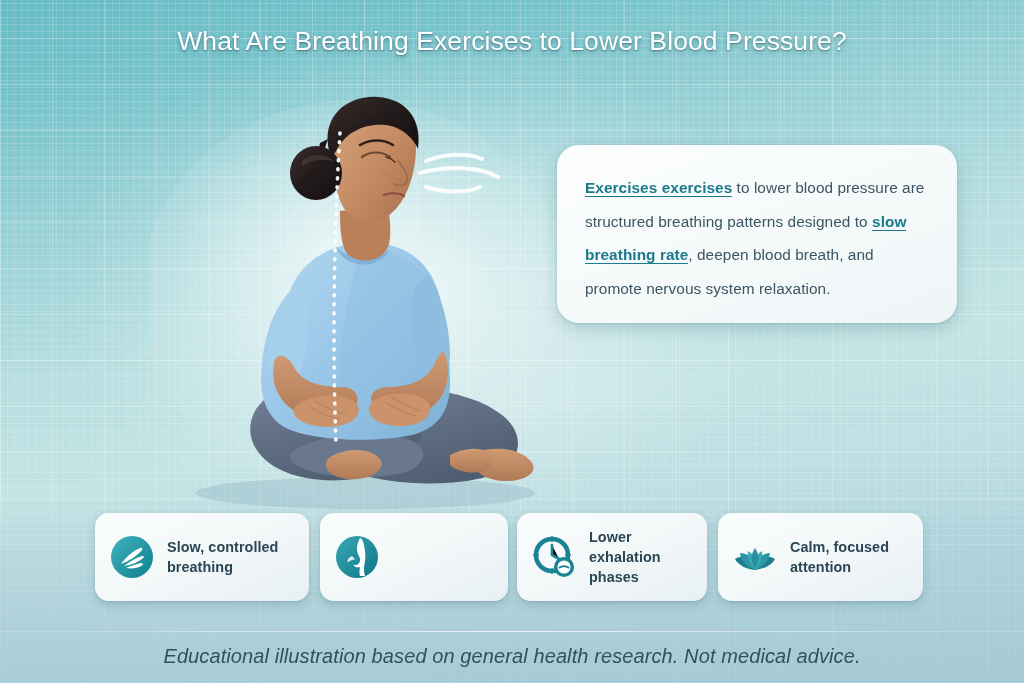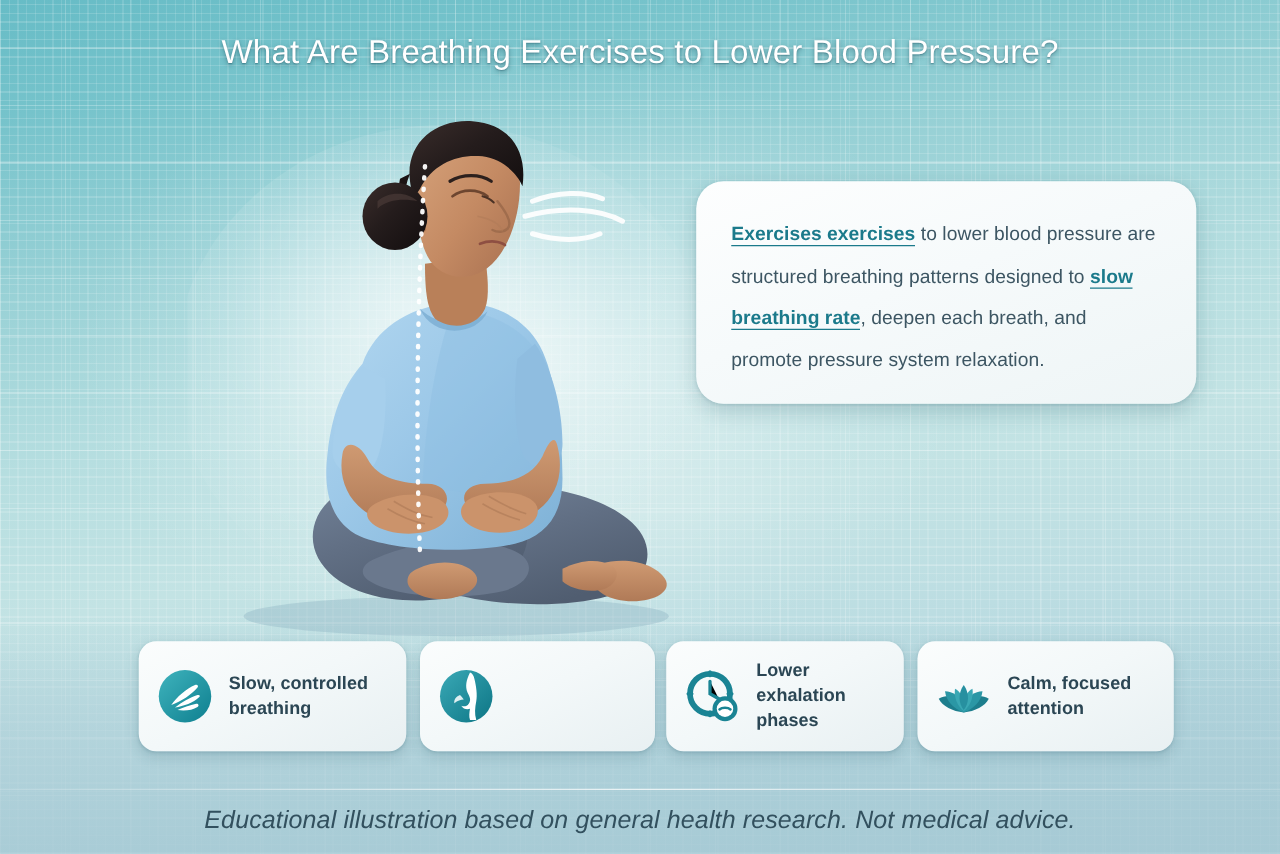--- a/index.html
+++ b/index.html
@@ -80,21 +80,21 @@
     color:#3d5663;
     letter-spacing:0.05px;
   }
   .hl {
     color:#1b7a8b;
     font-weight:bold;
     border-bottom:1.6px solid #1b7a8b;
   }
 
   
-  .chips { position:absolute; left:16px; top:513px; width:916px; height:92px; }
+  .chips { position:absolute; left:0; top:513px; width:916px; height:92px; }
   .chip {
     position:absolute;
     top:0; height:88px;
     background:linear-gradient(155deg, #fbfdfd 0%, #f3f8f9 48%, #e8f0f2 100%);
     border-radius:14px;
     box-shadow:0 4px 10px rgba(30,80,95,0.18), 0 1px 2px rgba(30,80,95,0.12);
     display:flex;
     align-items:center;
     padding:0 10px 0 14px;
   }
@@ -221,21 +221,21 @@
         <path d="M276 66 C296 58 318 58 332 64"></path>
         <path d="M270 78 C300 70 330 72 348 82"></path>
         <path d="M276 92 C296 98 316 98 330 92"></path>
       </g>
 
       <path d="M190 38 C186 100 184 170 184 240 C184 290 185 320 186 348" stroke="#ffffff" stroke-width="3.6" stroke-linecap="round" stroke-dasharray="1 8" fill="none" opacity="0.95"></path>
     </svg>
   </div>
 
   <div class="info-card">
-    <p class="info-text"><span class="hl">Exercises exercises</span><span> to lower blood pressure are structured breathing patterns designed to </span><span class="hl">slow breathing rate</span><span>, deepen each breath, and promote pressure system relaxation.</span></p>
+    <p class="info-text"><span class="hl">Exercises exercises</span><span> to lower blood pressure are structured breathing patterns designed to </span><span class="hl">slow breathing rate</span><span>, deepen blood breath, and promote nervous system relaxation.</span></p>
   </div>
 
   <div class="chips">
 
     <div class="chip chip-0">
       <span class="chip-icon">
         <svg width="46" height="46" viewBox="0 0 46 46" xmlns="http://www.w3.org/2000/svg">
           <defs>
             <linearGradient id="t1" x1="0" y1="0" x2="1" y2="1">
               <stop offset="0%" stop-color="#3fb3bd"></stop>

